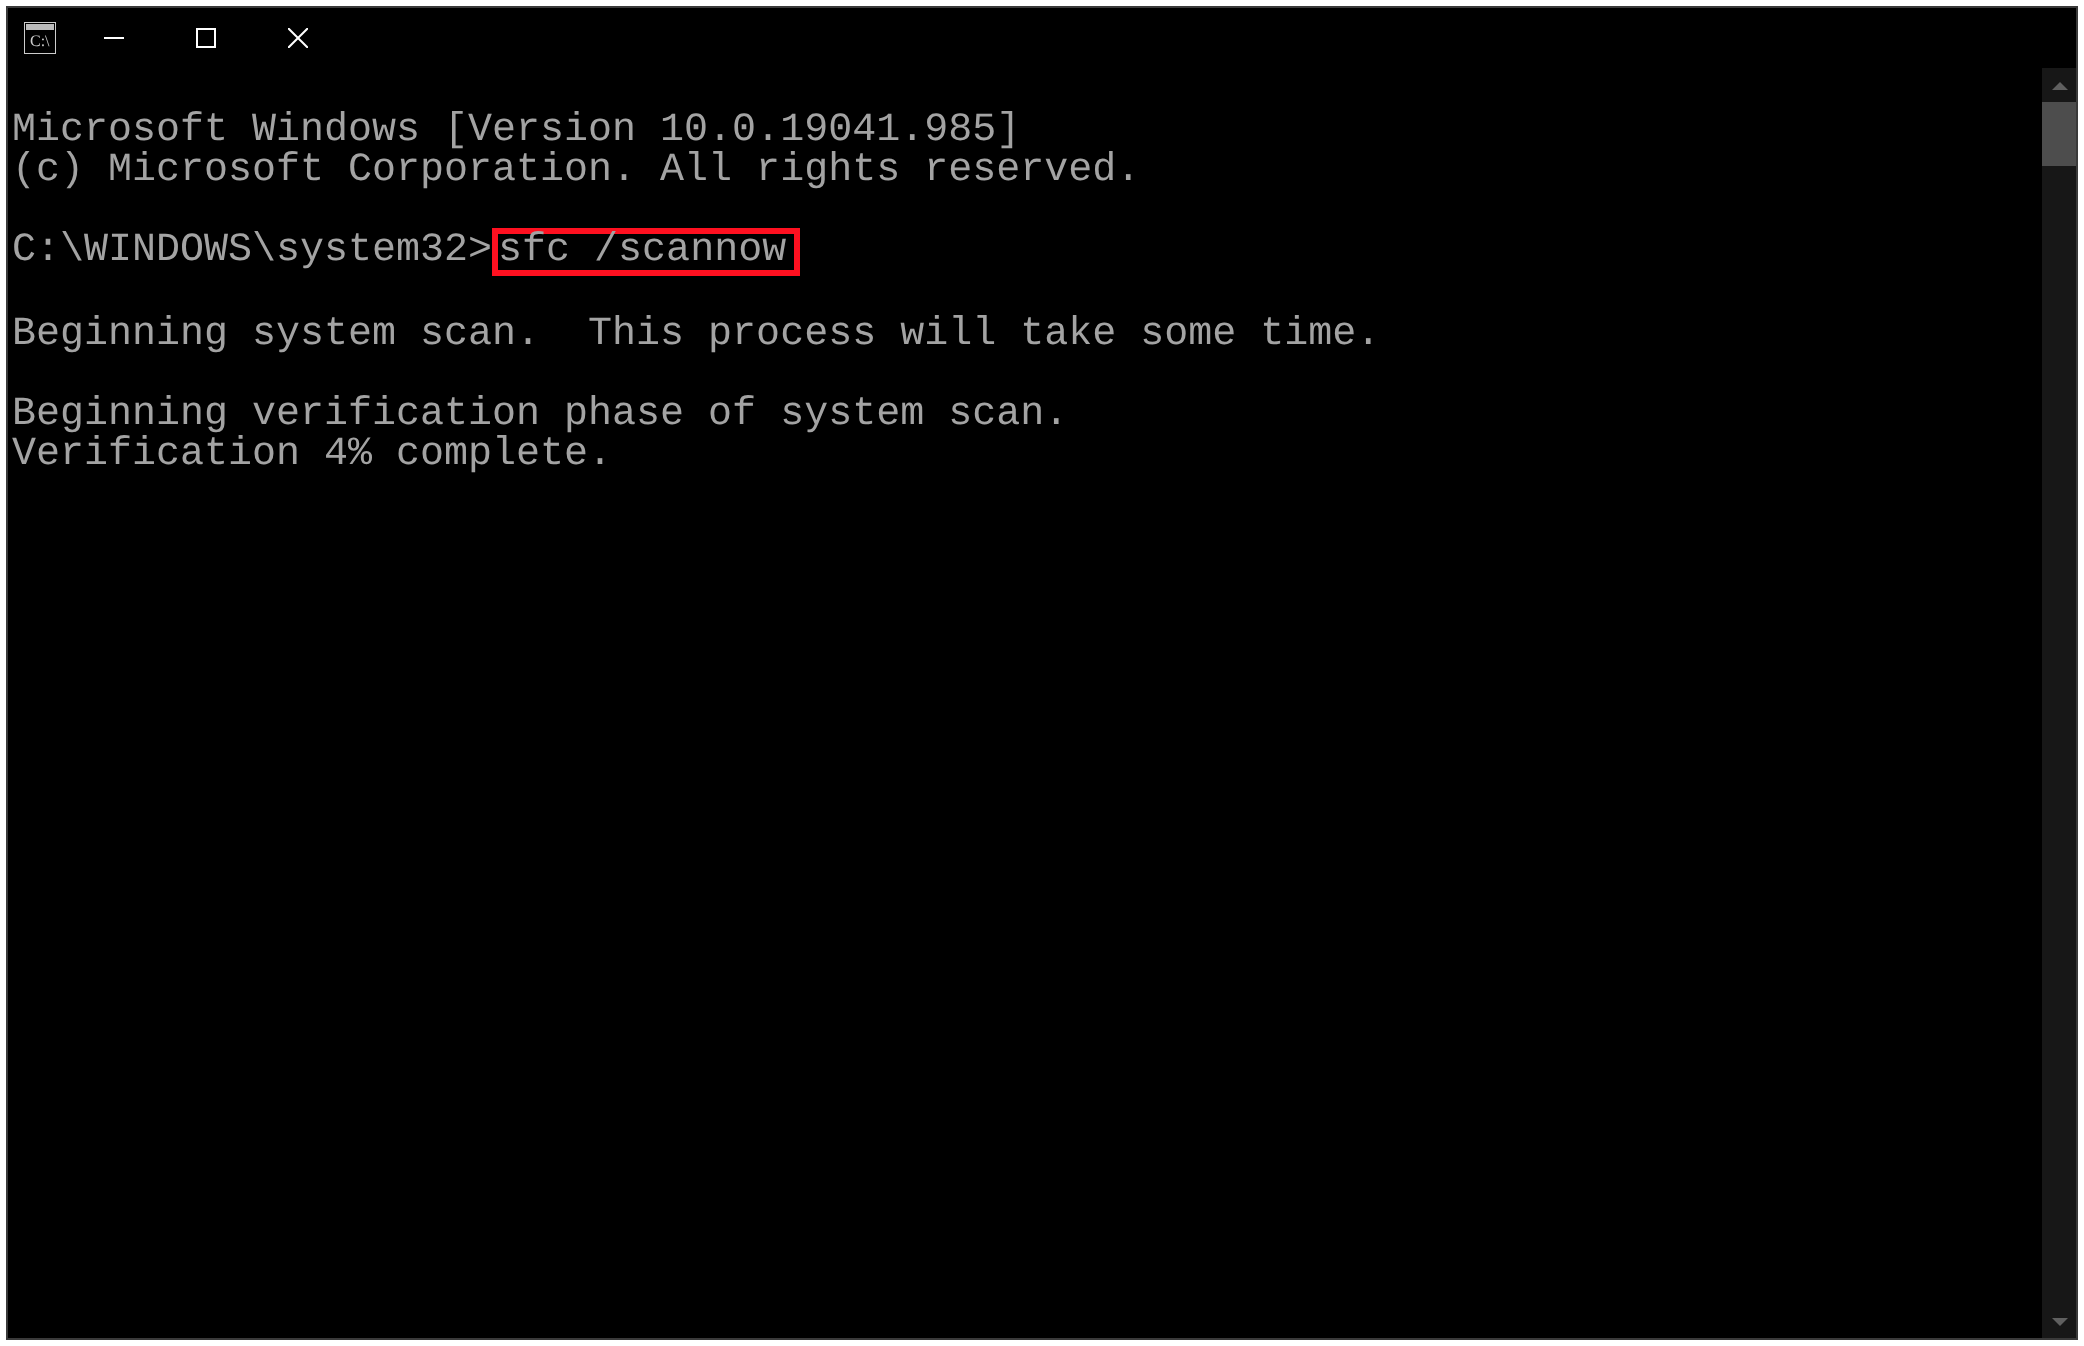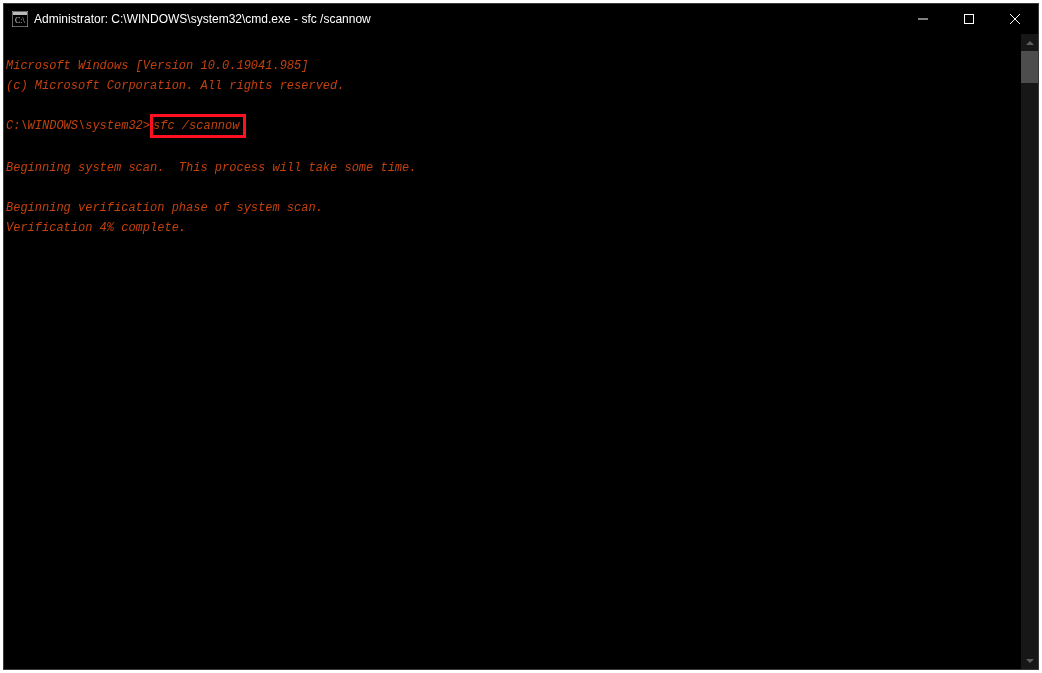--- a/index.html
+++ b/index.html
@@ -61,28 +61,27 @@
       font-size: 10px;
     }
     .content-area {
       flex: 1;
       display: flex;
       overflow: hidden;
     }
     .terminal {
       flex: 1;
       background: #000000;
-      color: #c2410c;
+      color: #a3a3a3;
       font-family: Consolas, "Courier New", monospace;
-      font-size: 12px;
+      font-size: 20px;
       line-height: 20px;
       padding: 2px 2px;
       white-space: pre;
       overflow: hidden;
-      font-style: italic;
     }
     .terminal-line { white-space: pre; }
     .highlight {
       display: inline-block;
       border: 3px solid #ff1020;
       padding: 0px 4px 0px 0px;
       margin-top: -2px;
       line-height: 18px;
     }
     .scrollbar {
@@ -120,21 +119,20 @@
 
 <div class="window">
   <div class="titlebar">
     <div class="titlebar-icon">
       <svg width="16" height="16" viewBox="0 0 16 16">
         <rect x="0" y="0" width="16" height="16" fill="#000" stroke="#ccc" stroke-width="1"></rect>
         <rect x="1" y="1" width="14" height="3" fill="#bbb"></rect>
         <text x="3" y="12" font-size="8" fill="#ccc" font-family="Consolas">C:\</text>
       </svg>
     </div>
-    <div class="titlebar-title">Administrator: C:\WINDOWS\system32\cmd.exe - sfc  /scannow</div>
     <div class="window-controls">
       <div class="ctrl-btn">
         <svg width="10" height="10" viewBox="0 0 10 10">
             <line x1="0" y1="5" x2="10" y2="5" stroke="#fff" stroke-width="1"></line>
           </svg>
       </div>
       <div class="ctrl-btn">
         <svg width="10" height="10" viewBox="0 0 10 10">
             <rect x="0.5" y="0.5" width="9" height="9" fill="none" stroke="#fff" stroke-width="1"></rect>
           </svg>

